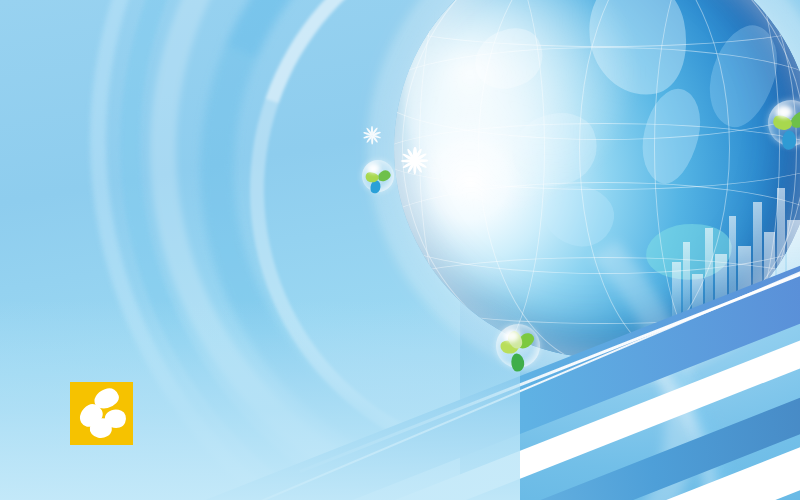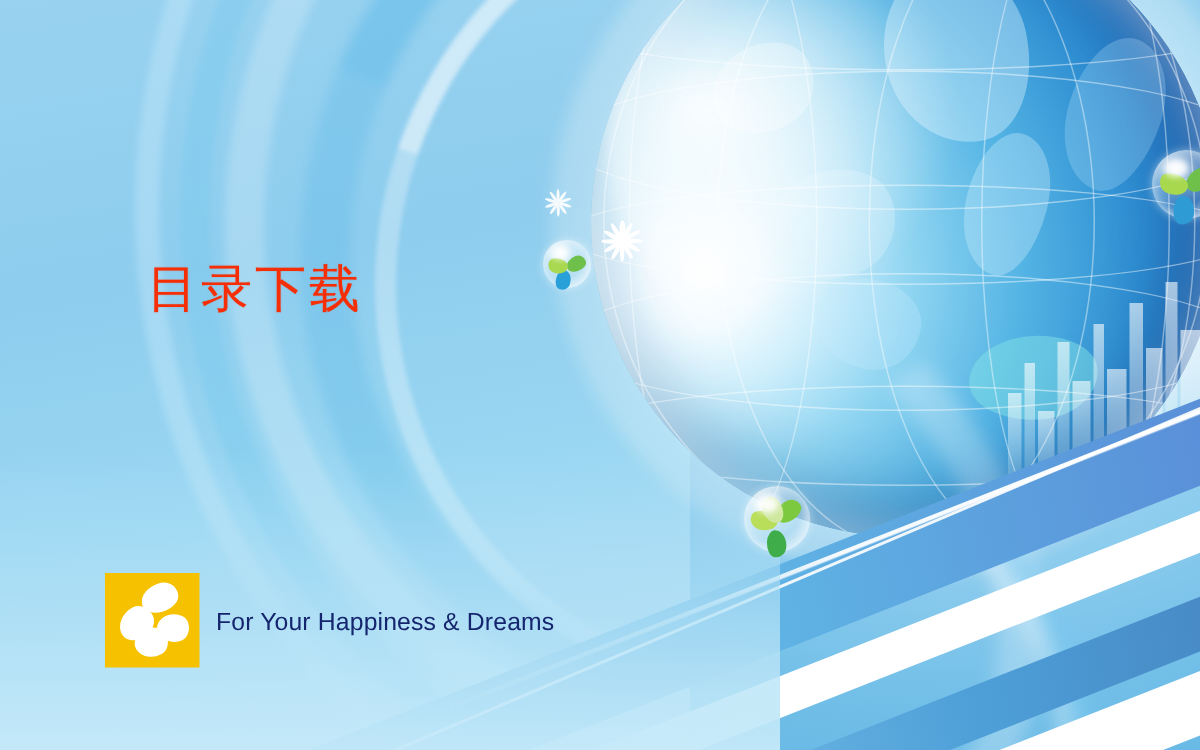--- a/index.html
+++ b/index.html
@@ -379,28 +379,26 @@
 
   <div class="bubble" style="left:768px; top:100px; width:46px; height:46px;">
     <div class="shell"></div>
     <div class="petal" style="left:50%; top:36%; background:#6ec04a; transform:rotate(-26deg);"></div>
     <div class="petal" style="left:50%; top:52%; background:#2f9bd4; transform:rotate(100deg);"></div>
     <div class="petal" style="left:50%; top:44%; background:#a8d84e; transform:rotate(204deg);"></div>
     <div class="hi"></div>
   </div>
 
   <div class="headline">
-    <span class="line2">目录下载</span>
   </div>
 
   <div class="logo">
     <div class="logo-mark">
       <div class="p lp1"></div>
       <div class="p lp2"></div>
       <div class="p lp3"></div>
       <div class="p lp4"></div>
     </div>
     <div class="logo-text">
-      <div class="tagline">For Your Happiness &amp; Dreams</div>
     </div>
   </div>
 
 </div>
 
 </body></html>

